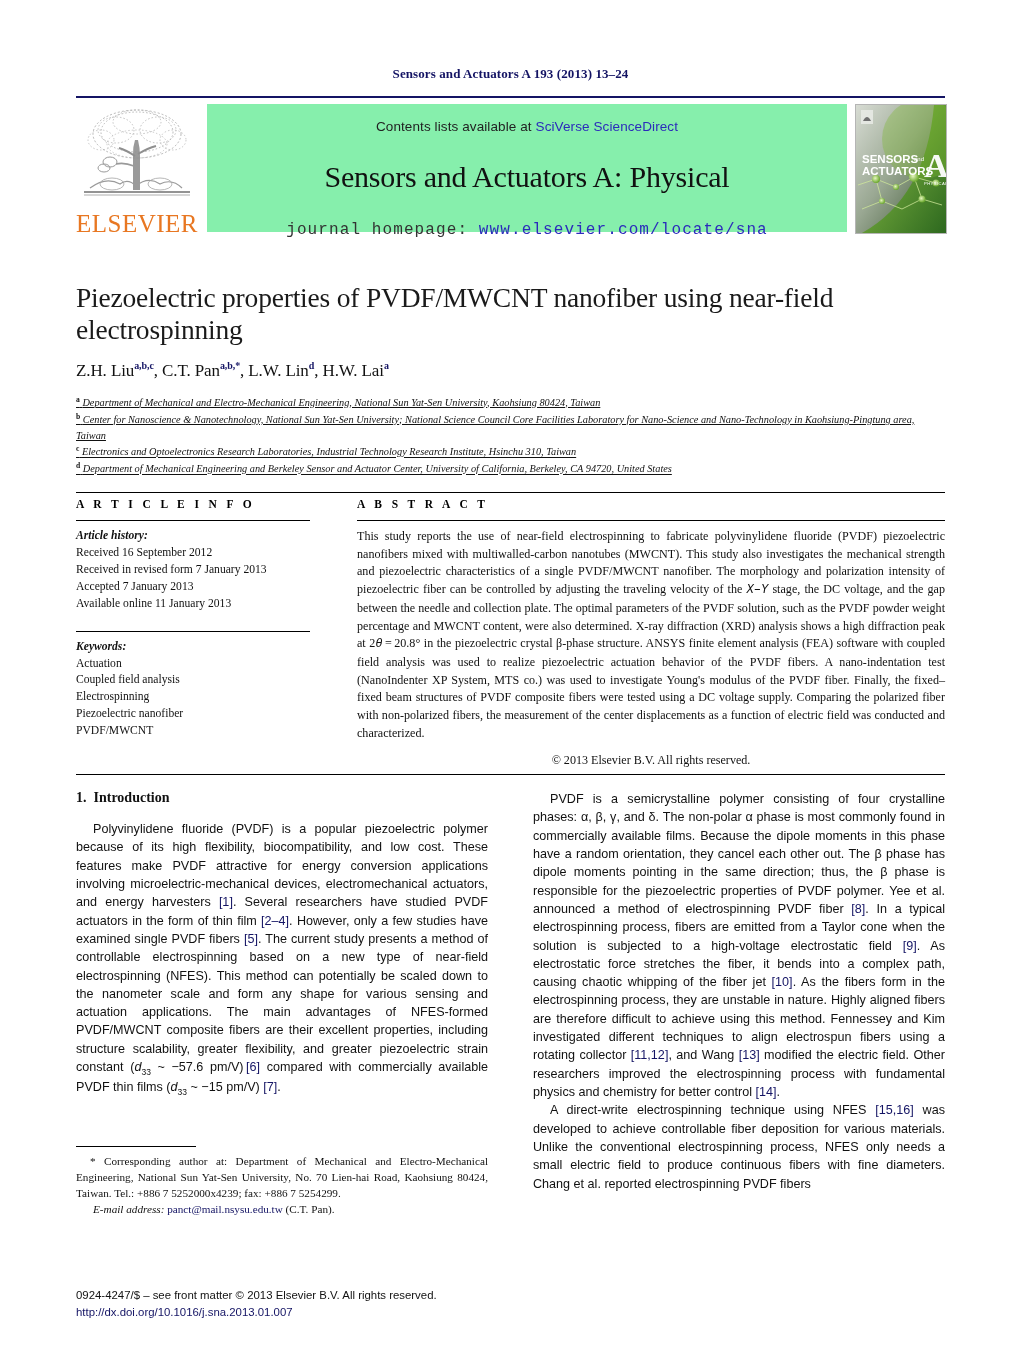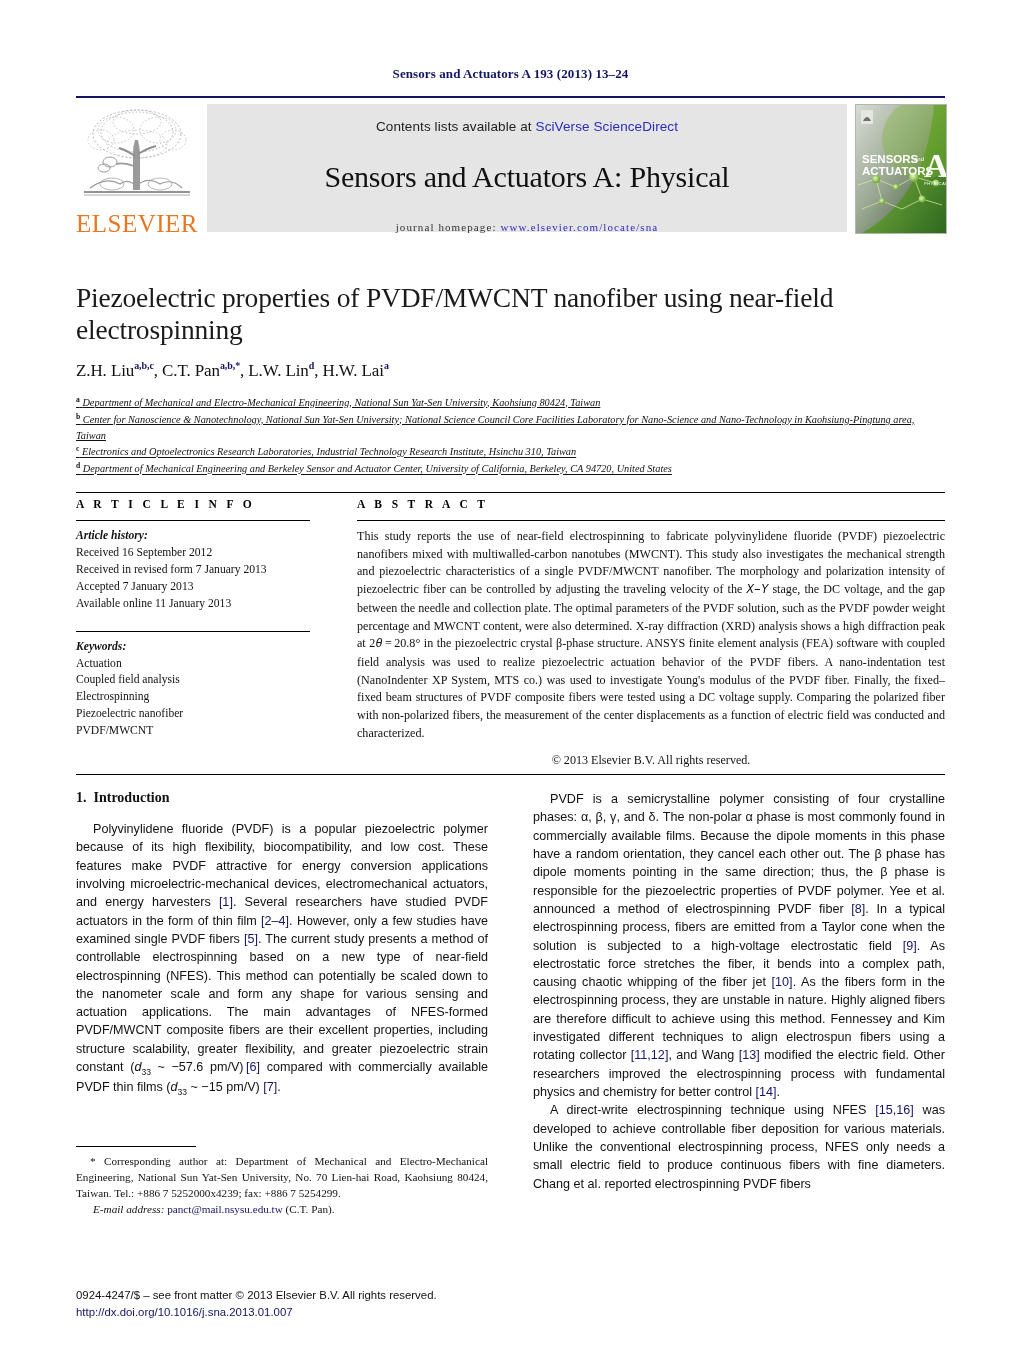--- a/index.html
+++ b/index.html
@@ -65,21 +65,21 @@
     font-size: 25px;
     color: #E87722;
     letter-spacing: 0.5px;
     line-height: 1;
   }
   .journal-band {
     position: absolute;
     left: 131px; top: 2px;
     width: 640px;
     height: 128px;
-    background: #e5e5e5;
+    background: #86efac;
     text-align: center;
   }
   .contents-line {
     margin-top: 15px;
     font-family: "Liberation Sans", sans-serif;
     font-size: 13.5px;
     color: #222222;
     letter-spacing: 0.1px;
   }
   .contents-line .sd-link {
@@ -87,22 +87,22 @@
   }
   .journal-title {
     margin-top: 26px;
     font-family: "Liberation Serif", serif;
     font-size: 30px;
     color: #111111;
     letter-spacing: -0.2px;
   }
   .homepage-line {
     margin-top: 27px;
-    font-family: Liberation Serif, serif;
-    font-size: 11px;
+    font-family: Liberation Mono, monospace;
+    font-size: 16px;
     color: #333333;
     letter-spacing: 1.1px;
   }
   .homepage-line .hp-url { color: #2b2bbb; }
 
   .cover-thumb {
     position: absolute;
     left: 779px; top: 2px;
     width: 90px;
     height: 128px;

